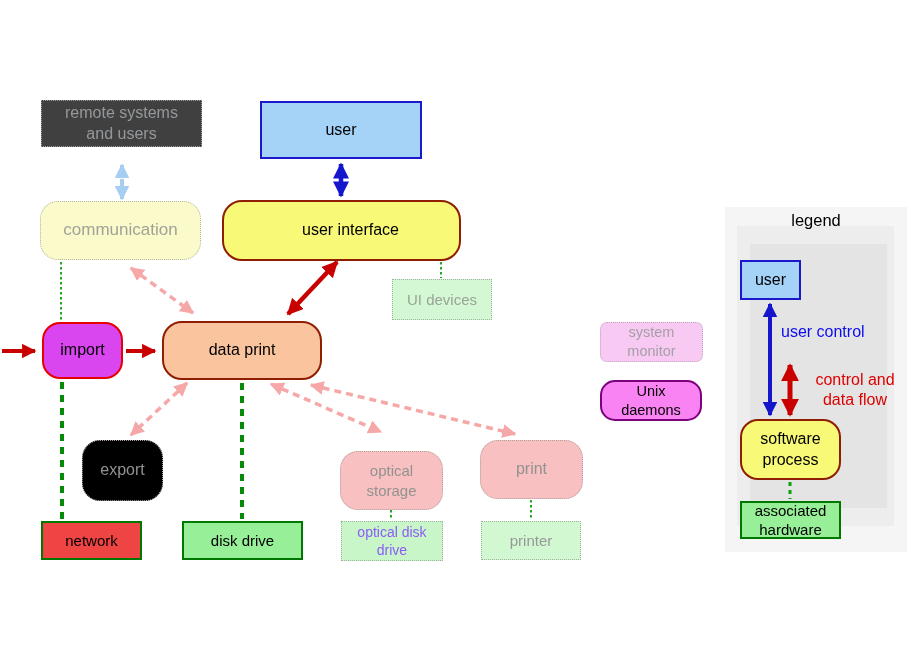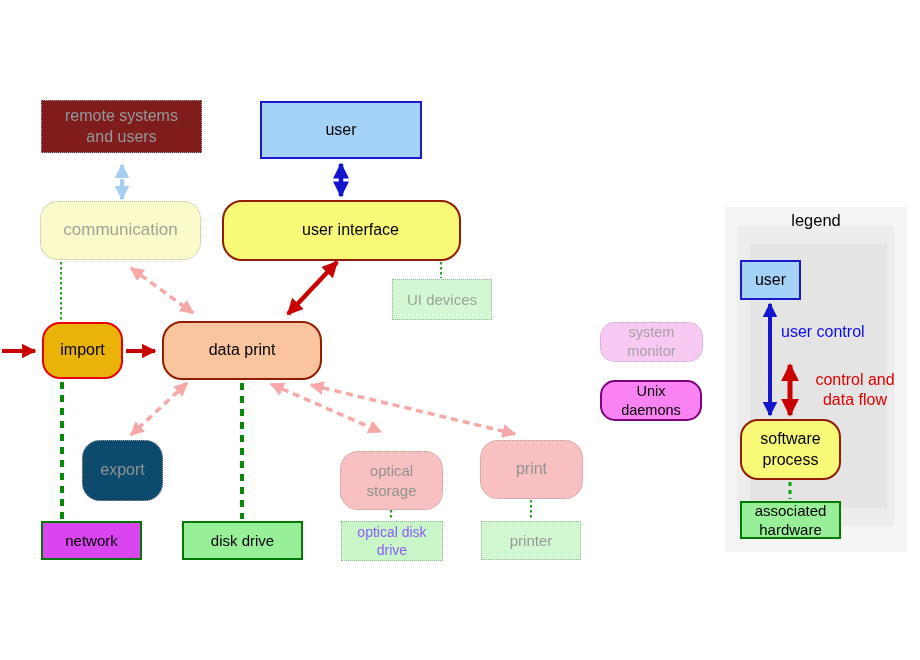--- a/index.html
+++ b/index.html
@@ -7,33 +7,33 @@
     position:relative;width:920px;height:660px;overflow:hidden;background:#ffffff;
     font-family:"Liberation Sans","DejaVu Sans",sans-serif;
   }
   .wires{position:absolute;left:0;top:0;z-index:1;}
   .node{
     position:absolute;z-index:2;display:flex;align-items:center;justify-content:center;
     box-sizing:border-box;color:#000;
   }
   .label{white-space:pre-line;text-align:center;line-height:1.3;}
   
-  #n-remote{left:41px;top:100px;width:161px;height:53px;background:#7f1d1d;border:1px dotted #9aa4ac;color:#95989b;font-size:16px;}
+  #n-remote{left:41px;top:100px;width:161px;height:47px;background:#404040;border:1px dotted #9aa4ac;color:#95989b;font-size:16px;}
   #n-user{left:260px;top:101px;width:162px;height:58px;background:#a5d2f7;border:2px solid #1a1acc;font-size:16px;}
   #n-comm{left:40px;top:201px;width:161px;height:59px;background:#fafaca;border:1px dotted #b3b3a3;border-radius:18px;color:#a2a29a;font-size:17px;}
   #n-ui{left:222px;top:200px;width:239px;height:61px;background:#f9f978;border:2px solid #8f1d00;border-radius:20px;font-size:16px;padding-left:18px;}
   #n-uidev{left:392px;top:279px;width:100px;height:41px;background:#d4f8d4;border:1px dotted #9cb29c;color:#98a498;font-size:15px;}
-  #n-import{left:42px;top:322px;width:81px;height:57px;background:#eab308;border:2px solid #e60000;border-radius:18px;font-size:16px;}
+  #n-import{left:42px;top:322px;width:81px;height:57px;background:#d946ef;border:2px solid #e60000;border-radius:18px;font-size:16px;}
   #n-db{left:162px;top:321px;width:160px;height:59px;background:#f9c49e;border:2px solid #8f1d00;border-radius:20px;font-size:16px;}
-  #n-sysmon{left:600px;top:322px;width:103px;height:40px;background:#f7c9f3;border:1px dotted #bca6bc;border-radius:15px;color:#a5a0a5;font-size:14.5px;}
+  #n-sysmon{left:600px;top:322px;width:103px;height:40px;background:#f7c9f3;border:1px dotted #bca6bc;border-radius:7px;color:#a5a0a5;font-size:14.5px;}
   #n-unix{left:600px;top:380px;width:102px;height:41px;background:#f983f3;border:2px solid #7d007d;border-radius:15px;font-size:14.5px;}
-  #n-export{left:82px;top:440px;width:81px;height:61px;background:#0c4a6e;border:1px dotted #b0a0a0;border-radius:18px;color:#929292;font-size:16px;}
+  #n-export{left:82px;top:440px;width:81px;height:61px;background:#000000;border:1px dotted #b0a0a0;border-radius:18px;color:#929292;font-size:16px;}
   #n-optst{left:340px;top:451px;width:103px;height:59px;background:#f8c0c0;border:1px dotted #b0a0a0;border-radius:18px;color:#929292;font-size:15px;}
   #n-print{left:480px;top:440px;width:103px;height:59px;background:#f8c0c0;border:1px dotted #b0a0a0;border-radius:18px;color:#929292;font-size:16px;}
-  #n-network{left:41px;top:521px;width:101px;height:39px;background:#d946ef;border:2px solid #007700;font-size:15px;}
+  #n-network{left:41px;top:521px;width:101px;height:39px;background:#ef4444;border:2px solid #007700;font-size:15px;}
   #n-disk{left:182px;top:521px;width:121px;height:39px;background:#97ef97;border:2px solid #007700;font-size:15px;}
   #n-odd{left:341px;top:521px;width:102px;height:40px;background:#c9f6c9;border:1px dotted #9cb29c;color:#8b5cf6;font-size:14px;}
   #n-printer{left:481px;top:521px;width:100px;height:39px;background:#d2f8d2;border:1px dotted #9cb29c;color:#979797;font-size:15px;}
   
   .lg-bg{position:absolute;z-index:0;}
   #lg1{left:725px;top:207px;width:182px;height:345px;background:#f5f5f5;}
   #lg2{left:737px;top:226px;width:157px;height:300px;background:#ededed;}
   #lg3{left:750px;top:244px;width:137px;height:264px;background:#e4e4e4;}
   #lg-title{position:absolute;z-index:2;left:725px;top:211px;width:182px;text-align:center;font-size:16.5px;color:#000;}
   #n-lguser{left:740px;top:260px;width:61px;height:40px;background:#a5d2f7;border:2px solid #1a1acc;font-size:16px;}

